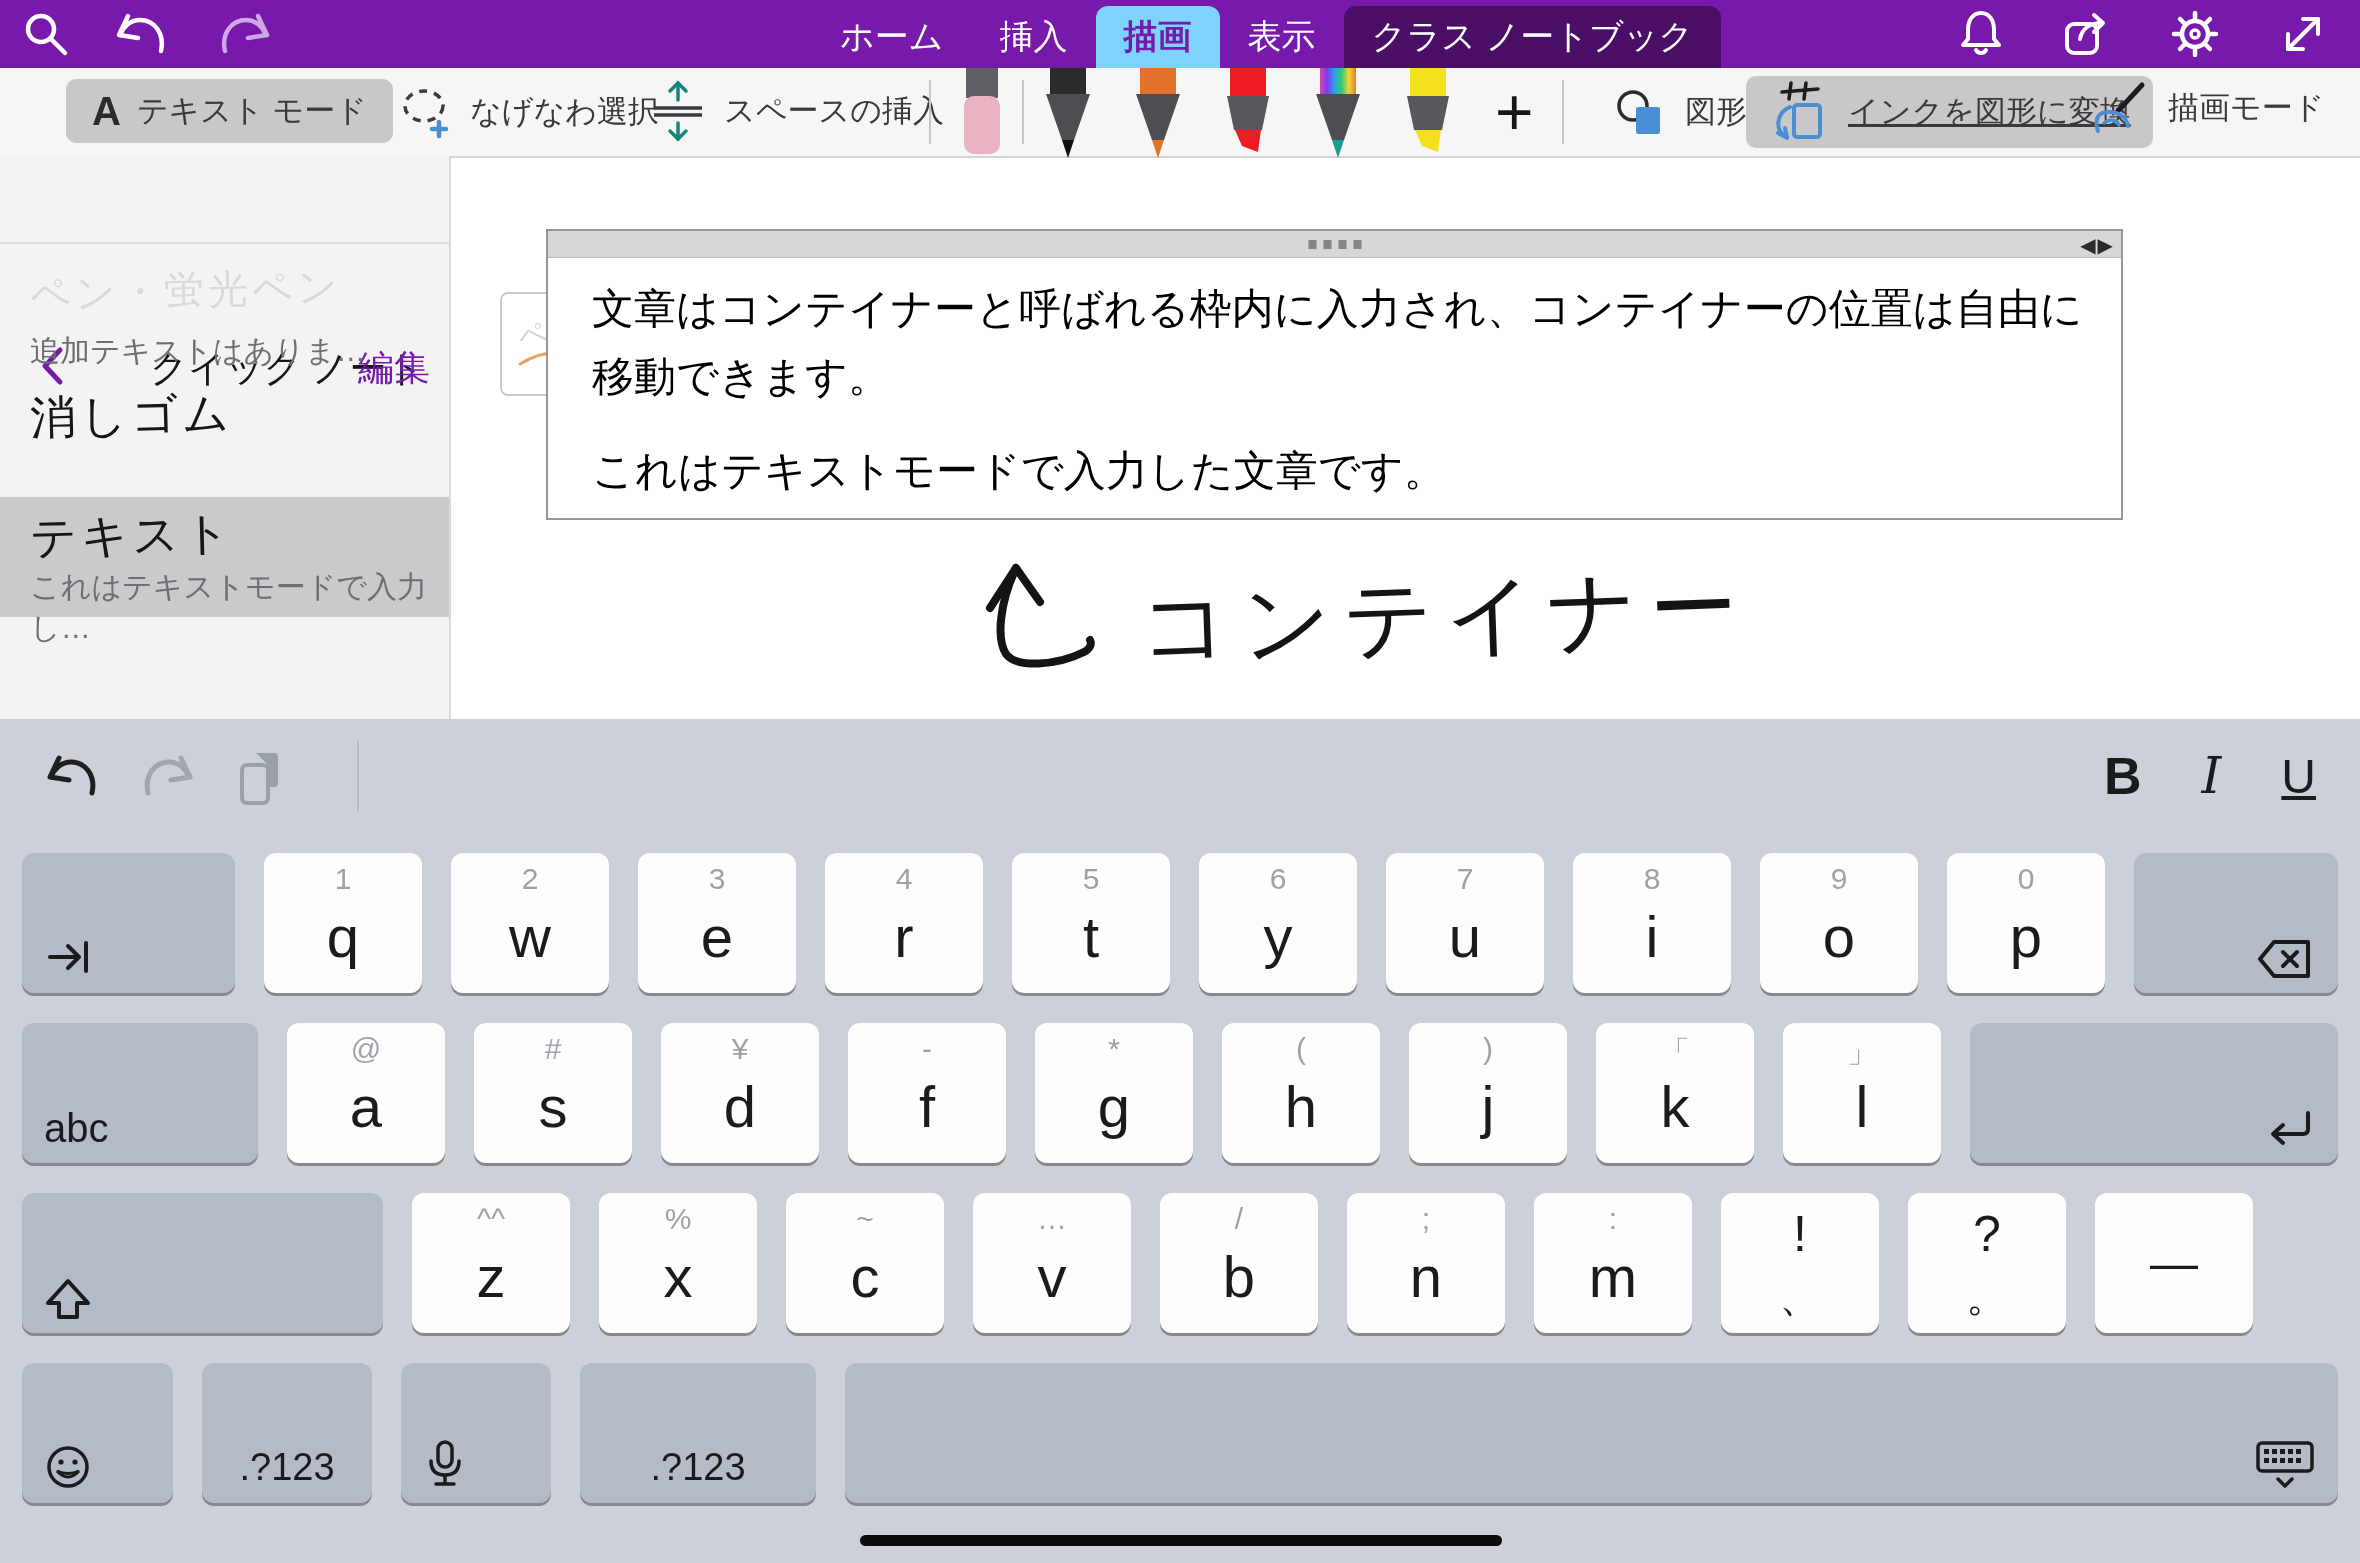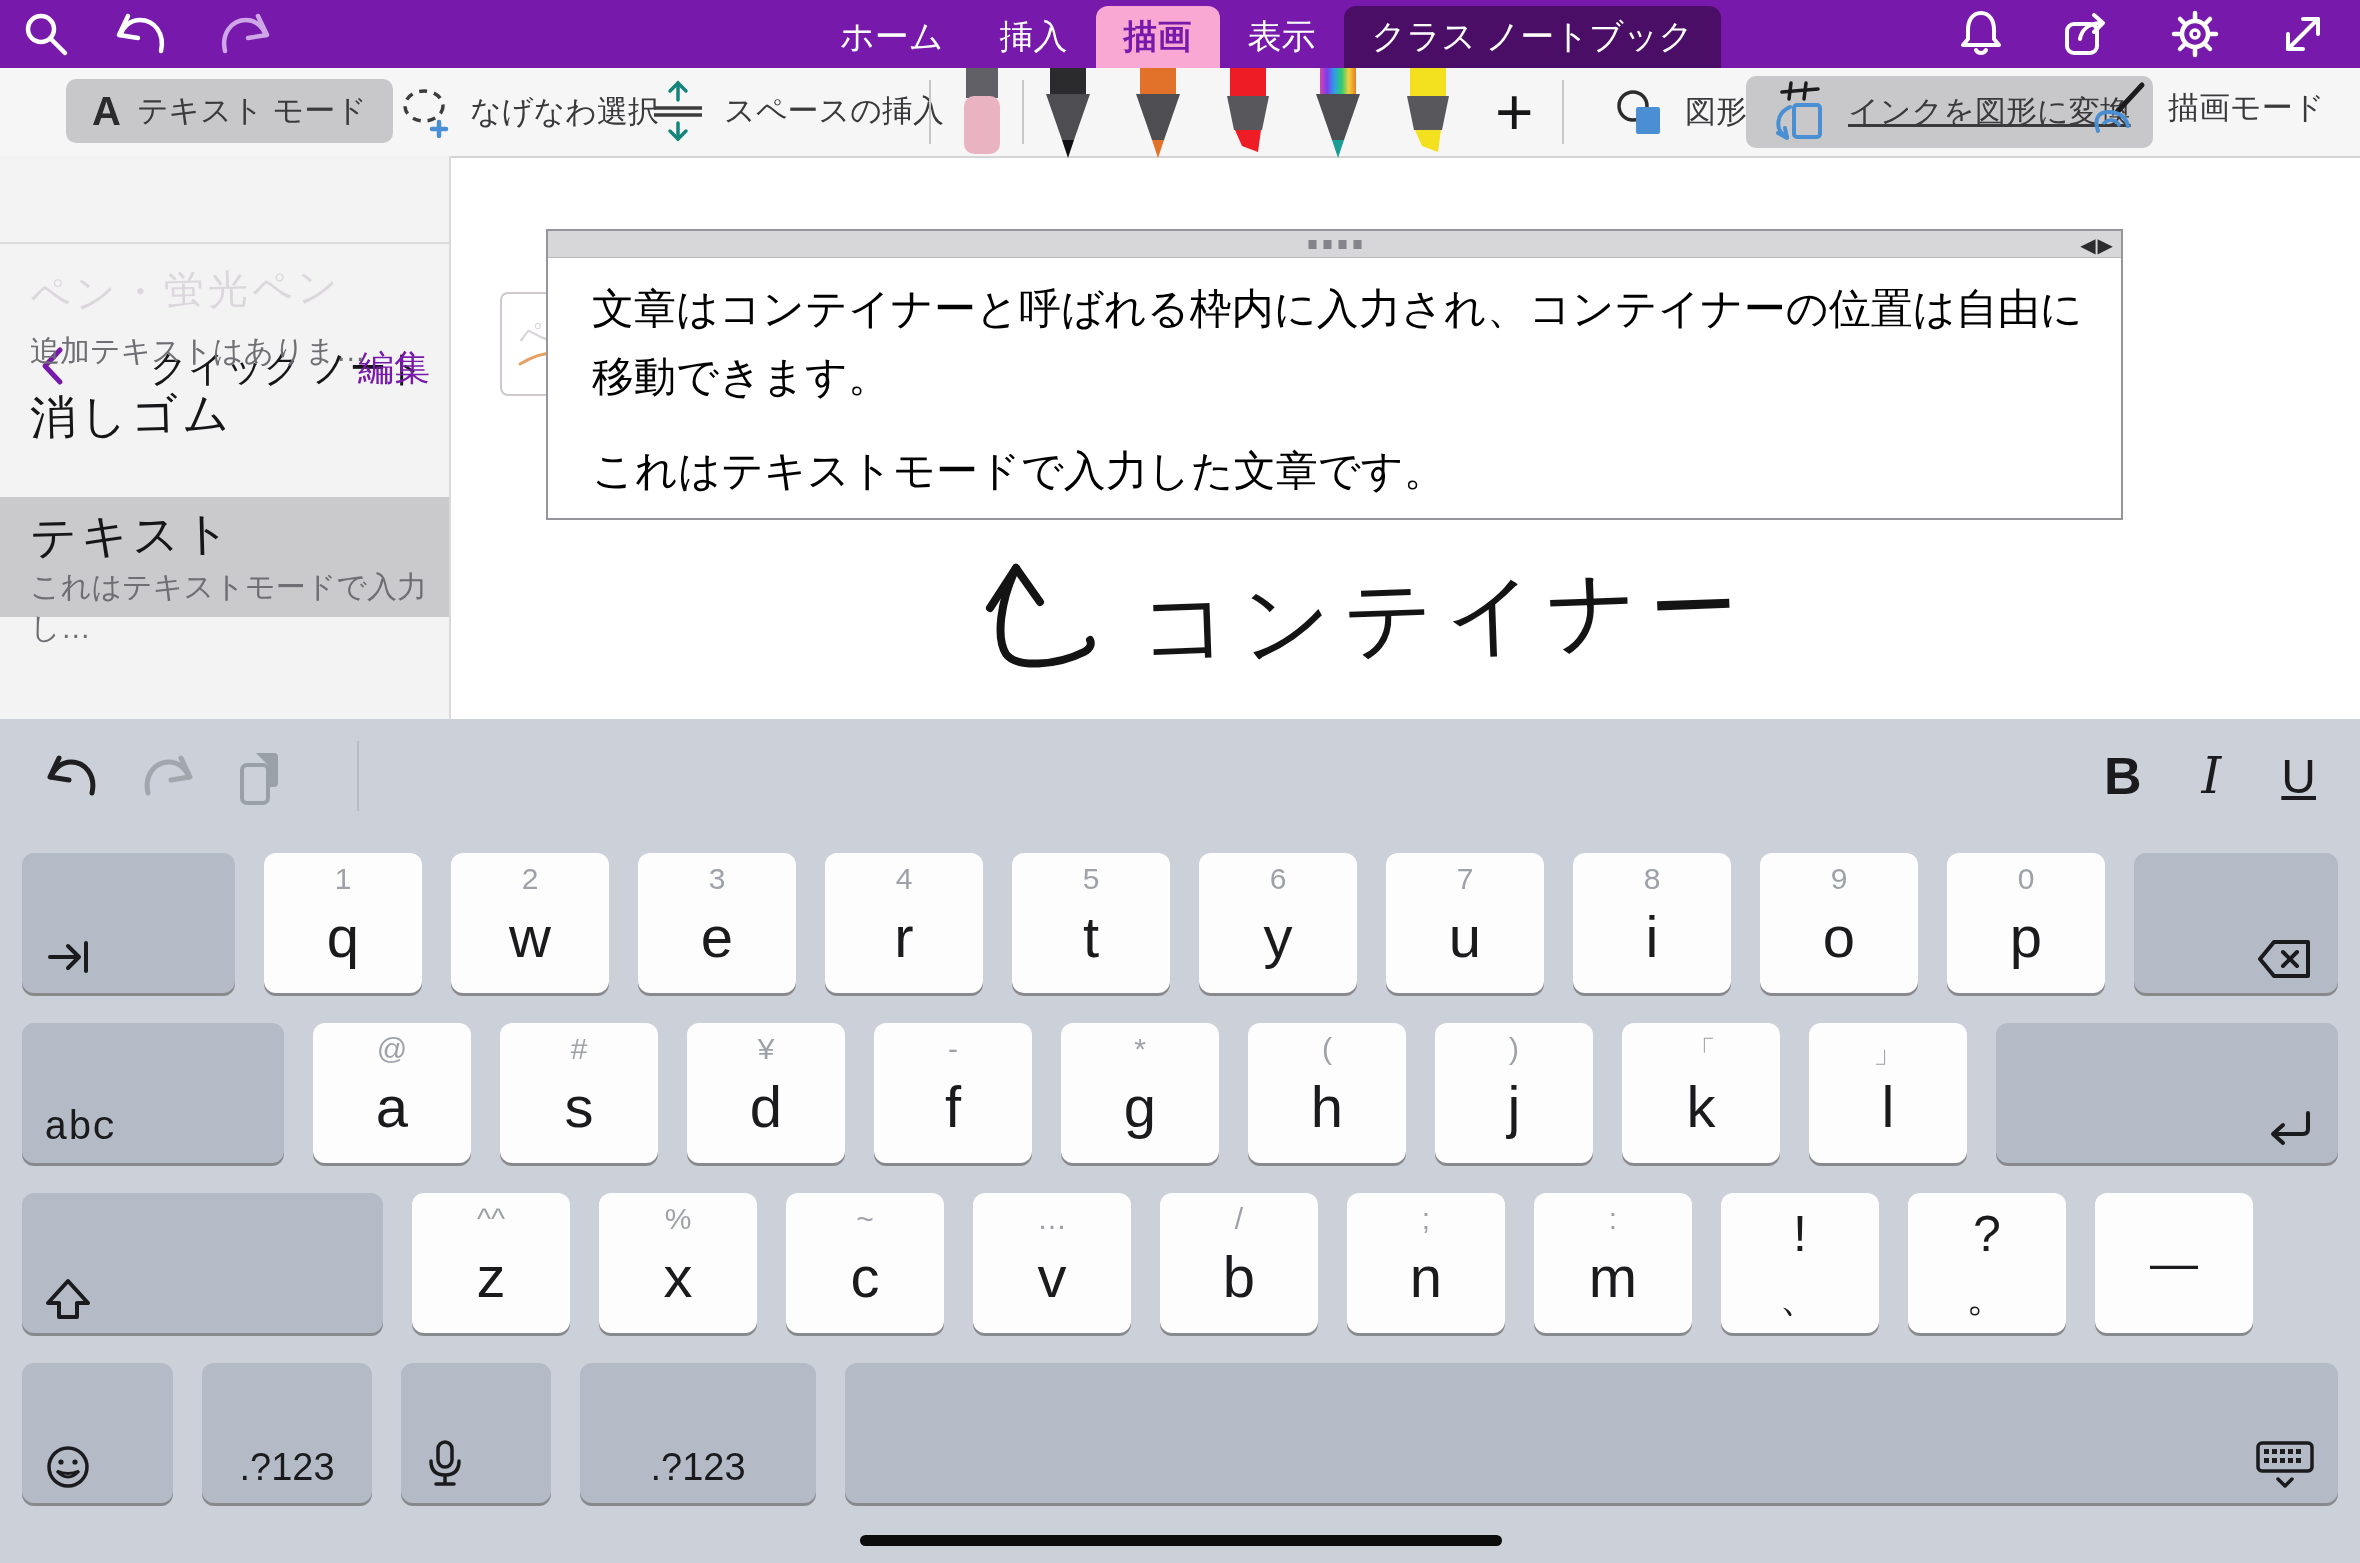--- a/index.html
+++ b/index.html
@@ -7,21 +7,21 @@
           font-family:"Liberation Sans","DejaVu Sans",sans-serif;-webkit-font-smoothing:antialiased;}
   svg{display:block}
 
   
   .topbar{position:absolute;left:0;top:0;width:100%;height:68px;background:#7719aa;}
   .tb-left{position:absolute;left:22px;top:0;height:68px;display:flex;align-items:center;gap:46px;}
   .tb-right{position:absolute;right:30px;top:0;height:68px;display:flex;align-items:center;gap:54px;}
   .tabs{position:absolute;left:812px;bottom:0;display:flex;align-items:flex-end;height:62px;}
   .tab{height:62px;display:flex;align-items:center;padding:0 28px;color:#fff;font-size:34px;white-space:nowrap;
        border-radius:12px 12px 0 0;cursor:default;}
-  .tab.active{background:#f9a8d4;color:#7719aa;font-weight:bold;}
+  .tab.active{background:#7dd3fc;color:#7719aa;font-weight:bold;}
   .tab.dark{background:#4b0e66;}
 
   
   .toolbar{position:absolute;left:0;top:68px;width:100%;height:88px;background:#f7f6f7;border-bottom:2px solid #d6d4d6;}
   .tool{position:absolute;display:flex;align-items:center;gap:16px;color:#3a3a3c;font-size:31px;white-space:nowrap;}
   .btn-gray{background:#c8c7c9;border-radius:10px;}
   .tm-btn{left:66px;top:11px;height:64px;padding:0 26px;}
   .tm-a{font-size:40px;font-weight:bold;color:#2b2b2d;}
   .lasso{left:398px;top:16px;}
   .spaceins{left:648px;top:12px;}
@@ -74,21 +74,21 @@
   .key .main{position:absolute;left:0;right:0;top:50px;text-align:center;font-size:58px;font-weight:300;color:#1b1b1d;}
   .key.punct .pmain{position:absolute;left:0;right:0;top:12px;text-align:center;font-size:50px;color:#1b1b1d;}
   .key.punct .psub{position:absolute;left:0;right:0;bottom:8px;text-align:center;font-size:42px;color:#1b1b1d;}
   .key.dash .dmain{position:absolute;left:0;right:0;top:0;bottom:0;display:flex;align-items:center;justify-content:center;
                    font-size:48px;color:#1b1b1d;}
   .key .bl{position:absolute;left:22px;bottom:12px;}
   .key .br{position:absolute;right:22px;bottom:12px;}
   .key .bc{position:absolute;left:0;right:0;bottom:14px;text-align:center;font-size:38px;color:#1b1b1d;}
   .key .lbl{font-size:40px;color:#1b1b1d;}
   .key.k-tab{width:213px;} .key.k-backspace{flex:1 1 auto;}
-  .key.k-abc{width:262px;font-family:Liberation Mono, monospace;} .key.k-return{flex:1 1 auto;}
+  .key.k-abc{width:236px;} .key.k-return{flex:1 1 auto;}
   .key.k-shift{width:361px;}
   .key.k-emoji{width:151px;} .key.k-sym{width:170px;} .key.k-mic{width:150px;}
   .key.k-space{width:1189px;background:#fdfdfe;}
   .key.k-space .ctr{position:absolute;inset:0;display:flex;align-items:center;justify-content:center;font-size:40px;color:#1b1b1d;}
   .key.k-sym2{width:236px;} .key.k-dismiss{flex:1 1 auto;}
   .home{position:absolute;left:860px;top:816px;width:642px;height:11px;border-radius:6px;background:#0c0c0d;}
 </style>
 </head>
 <body>
 

